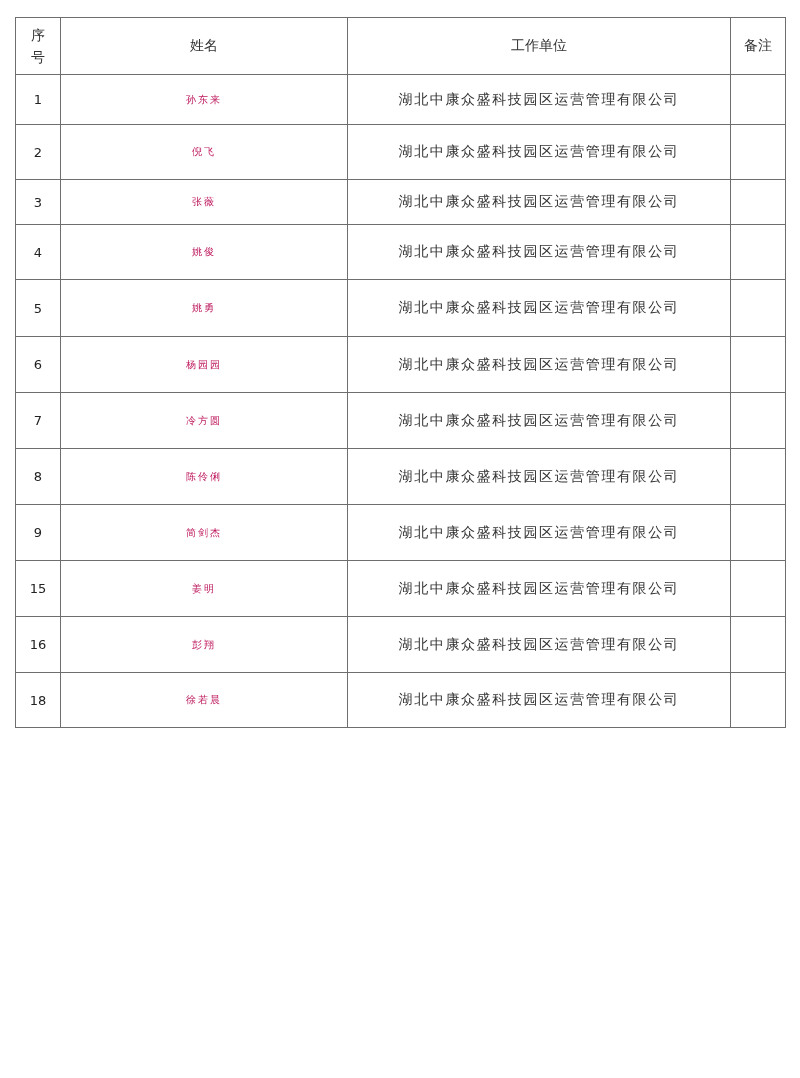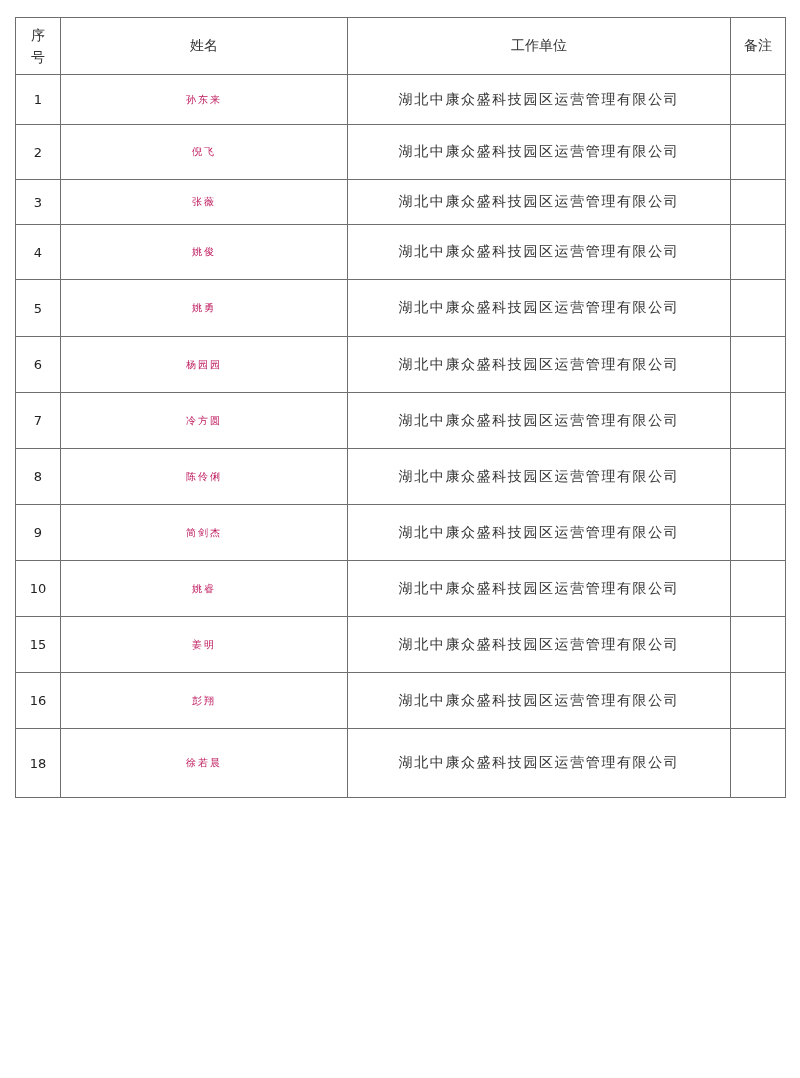--- a/index.html
+++ b/index.html
@@ -95,37 +95,31 @@
         <td class="unit">湖北中康众盛科技园区运营管理有限公司</td>
         <td class="note"></td>
       </tr>
       <tr style="height: 56px;">
         <td class="no">9</td>
         <td class="name">简剑杰</td>
         <td class="unit">湖北中康众盛科技园区运营管理有限公司</td>
         <td class="note"></td>
       </tr>
       <tr style="height: 56px;">
-        <td class="no">10</td>
-        <td class="name">姚睿</td>
-        <td class="unit">湖北中康众盛科技园区运营管理有限公司</td>
-        <td class="note"></td>
-      </tr>
-      <tr style="height: 56px;">
         <td class="no">15</td>
         <td class="name">姜明</td>
         <td class="unit">湖北中康众盛科技园区运营管理有限公司</td>
         <td class="note"></td>
       </tr>
       <tr style="height: 56px;">
         <td class="no">16</td>
         <td class="name">彭翔</td>
         <td class="unit">湖北中康众盛科技园区运营管理有限公司</td>
         <td class="note"></td>
       </tr>
-      <tr style="height: 69px;">
+      <tr style="height: 55px;">
         <td class="no">18</td>
         <td class="name">徐若晨</td>
         <td class="unit">湖北中康众盛科技园区运营管理有限公司</td>
         <td class="note"></td>
       </tr>
     </tbody>
 </table>
 
 </body></html>

